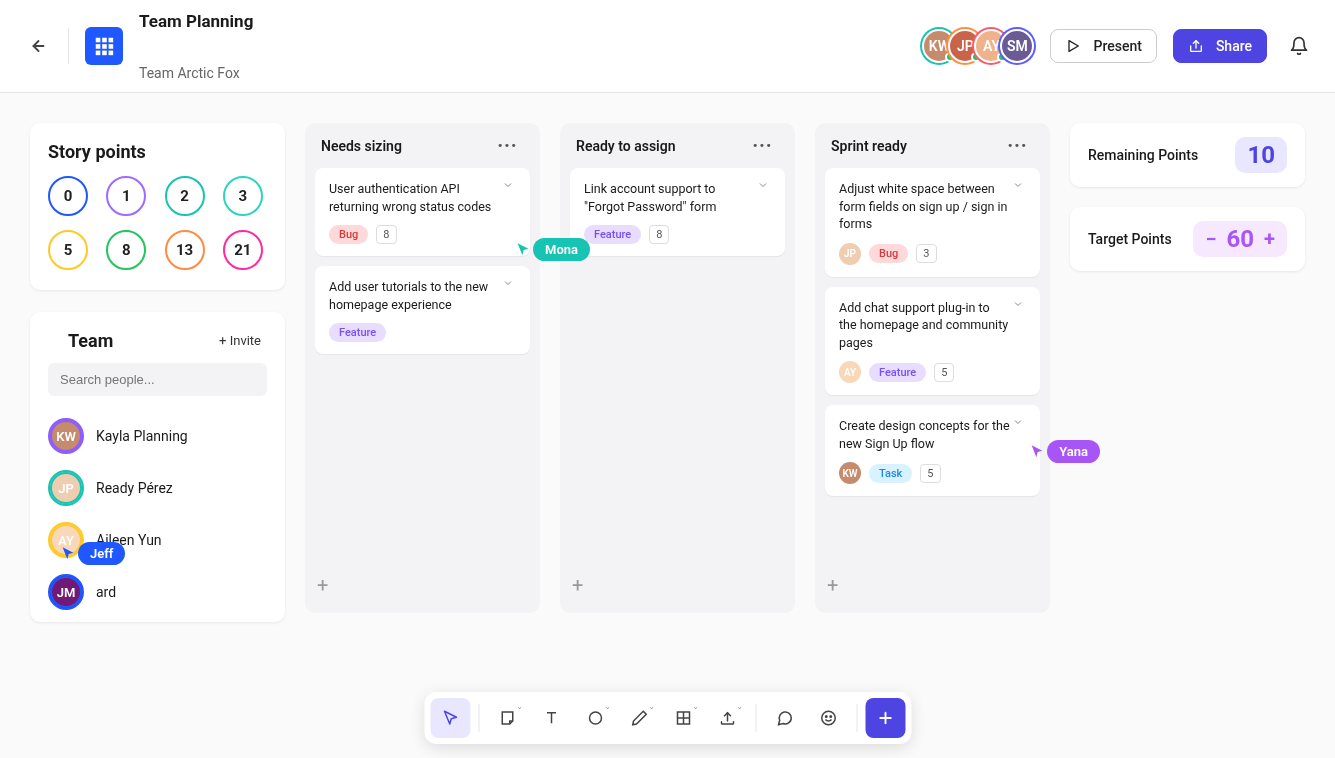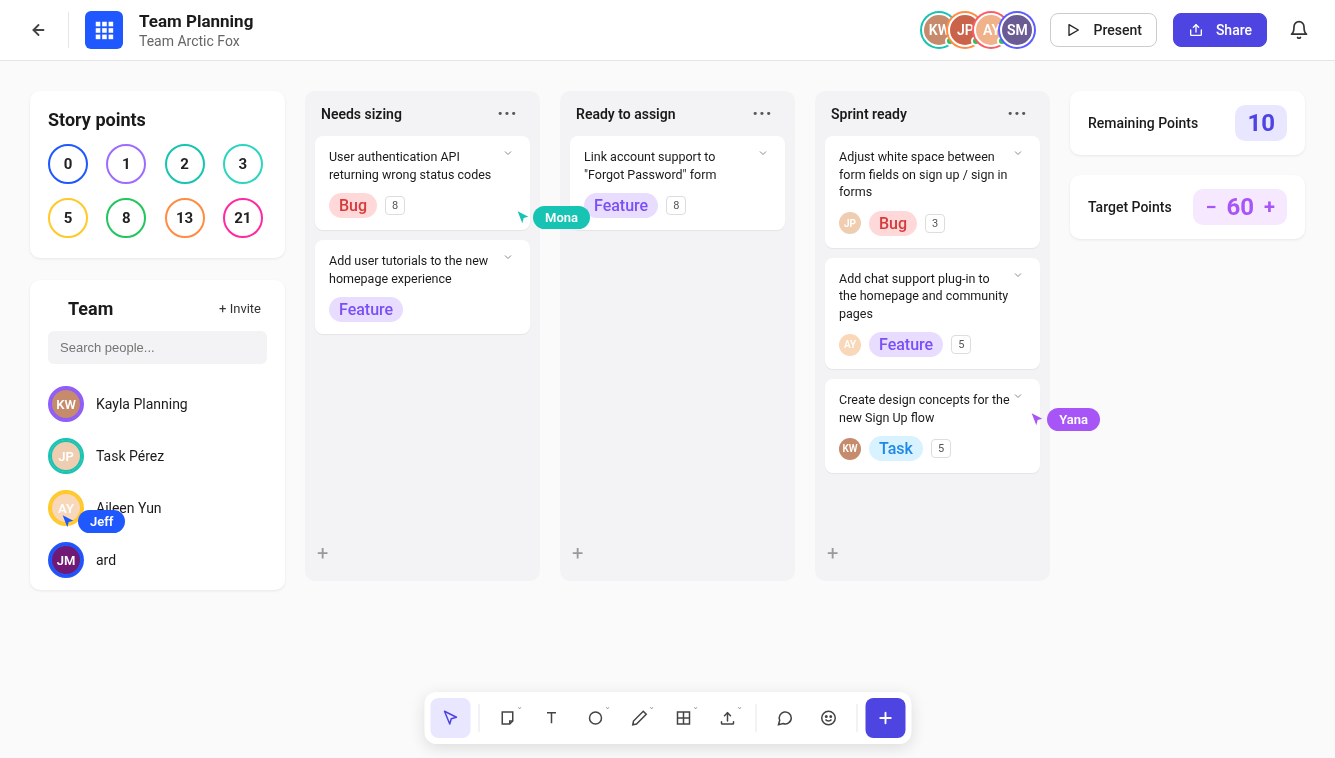--- a/index.html
+++ b/index.html
@@ -14,21 +14,21 @@
   body{margin:0;font-family:-apple-system,BlinkMacSystemFont,"Segoe UI",Roboto,Helvetica,Arial,sans-serif;background:#fafafb;color:var(--text);}
   button{font-family:inherit;cursor:pointer;}
 
   
   .header{display:flex;align-items:center;gap:16px;padding:10px 20px;border-bottom:1px solid var(--border);background:#fff;}
   .back-btn{background:none;border:none;padding:6px;color:#444;}
   .app-icon{width:38px;height:38px;background:#1f58ff;border-radius:6px;display:flex;align-items:center;justify-content:center;}
   .app-icon svg{}
   .title-block{display:flex;flex-direction:column;line-height:1.3;}
   .title-main{font-weight:700;font-size:17px;}
-  .title-sub{font-size:14px;color:#666;}
+  .title-sub{font-size:14px;color:#666;margin-top:32px;}
   .header-spacer{flex:1;}
   .avatars{display:flex;align-items:center;}
   .avatar{width:34px;height:34px;border-radius:50%;border:2px solid #fff;margin-left:-8px;position:relative;display:flex;align-items:center;justify-content:center;font-size:14px;font-weight:600;color:#fff;}
   .avatar.ring1{box-shadow:0 0 0 2px #17c3b2;}
   .avatar.ring2{box-shadow:0 0 0 2px #ff8c42;}
   .avatar.ring3{box-shadow:0 0 0 2px #f95d6a;}
   .avatar.ring4{box-shadow:0 0 0 2px #5c5cff;}
   .presence-dot{position:absolute;bottom:-1px;right:-1px;width:10px;height:10px;background:#22c55e;border:2px solid #fff;border-radius:50%;}
   .btn{display:flex;align-items:center;gap:12px;border-radius:8px;font-size:14px;font-weight:500;padding:8px 14px;}
   .btn-outline{background:#fff;border:1px solid #ccc;color:#222;}
@@ -64,21 +64,21 @@
   .col-head{display:flex;align-items:center;justify-content:space-between;padding:14px 16px;}
   .col-title{font-weight:600;font-size:14px;}
   .col-menu{background:none;border:none;color:#555;letter-spacing:2px;font-weight:700;}
   .col-body{flex:1;padding:0 10px 10px;display:flex;flex-direction:column;gap:10px;overflow:auto;position:relative;}
   .col-add{border:none;background:none;color:#999;font-size:20px;padding:6px;margin:auto auto 10px 6px;}
 
   .card{background:#fff;border-radius:8px;padding:12px 14px;box-shadow:0 1px 1px rgba(0,0,0,.06);position:relative;}
   .card-title{font-size:12.5px;line-height:1.4;margin-bottom:10px;padding-right:16px;}
   .card-expand{position:absolute;top:10px;right:10px;border:none;background:none;color:#888;}
   .card-foot{display:flex;align-items:center;gap:8px;}
-  .tag{font-size:16px;padding:3px 10px;border-radius:999px;font-weight:500;}
+  .tag{font-size:11px;padding:3px 10px;border-radius:999px;font-weight:500;}
   .tag-bug{background:#ffd9d9;color:#d43b3b;}
   .tag-feature{background:#e8dcff;color:#7a4ff5;}
   .tag-task{background:#d8f2ff;color:#1e88e5;}
   .pts{font-size:11px;border:1px solid #ddd;border-radius:4px;padding:2px 6px;color:#555;}
   .mini-av{width:22px;height:22px;border-radius:50%;display:flex;align-items:center;justify-content:center;font-size:10px;color:#fff;font-weight:600;}
 
   
   .stats{display:flex;flex-direction:column;gap:20px;width:245px;}
   .stat{padding:14px 18px;display:flex;align-items:center;justify-content:space-between;}
   .stat-label{font-size:14px;font-weight:500;}
@@ -181,21 +181,21 @@
         <button class="invite">+ Invite</button>
       </div>
       <input class="search" placeholder="Search people..." style="">
       <div id="people-list">
           <div class="person">
             <div class="pavatar ring-a" style="background: rgb(197, 139, 108);">KW</div>
             <span>Kayla Planning</span>
           </div>
           <div class="person">
             <div class="pavatar ring-b" style="background: rgb(239, 205, 176);">JP</div>
-            <span>Task Pérez</span>
+            <span>Ready Pérez</span>
           </div>
           <div class="person">
             <div class="pavatar ring-c" style="background: rgb(249, 215, 185);">AY</div>
             <span>Aileen Yun</span>
           </div>
           <div class="person">
             <div class="pavatar ring-d" style="background: #701a75;">JM</div>
             <span>ard</span>
           </div>
           <div class="person"></div>

